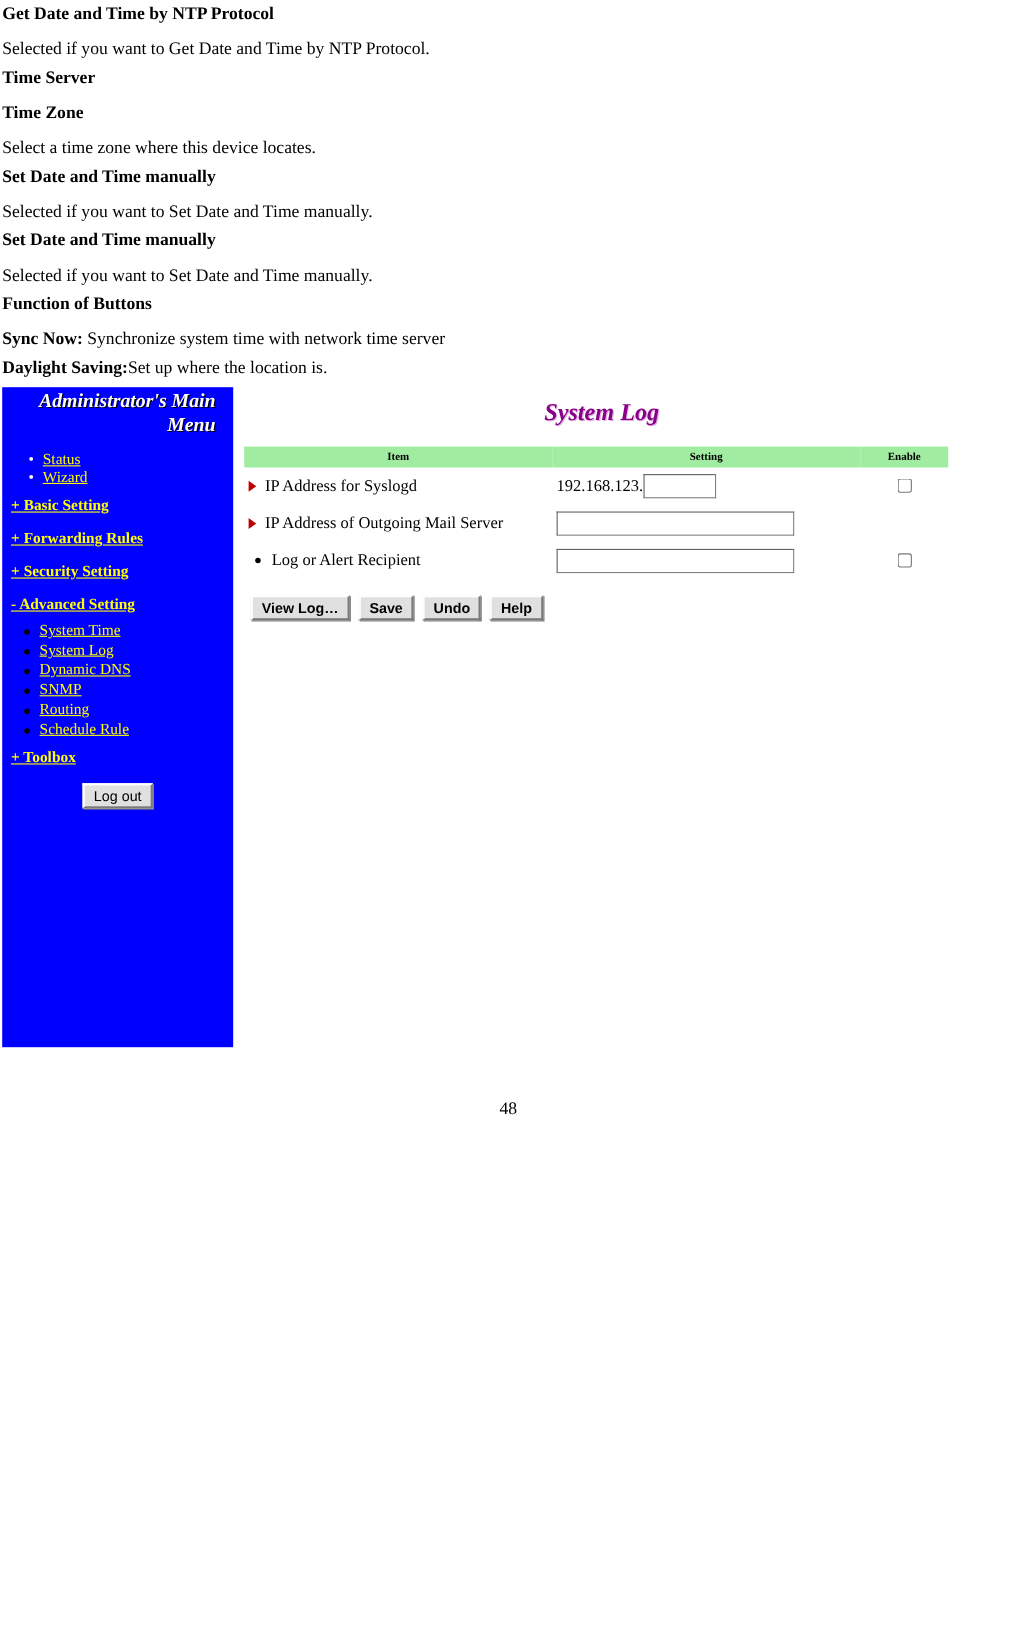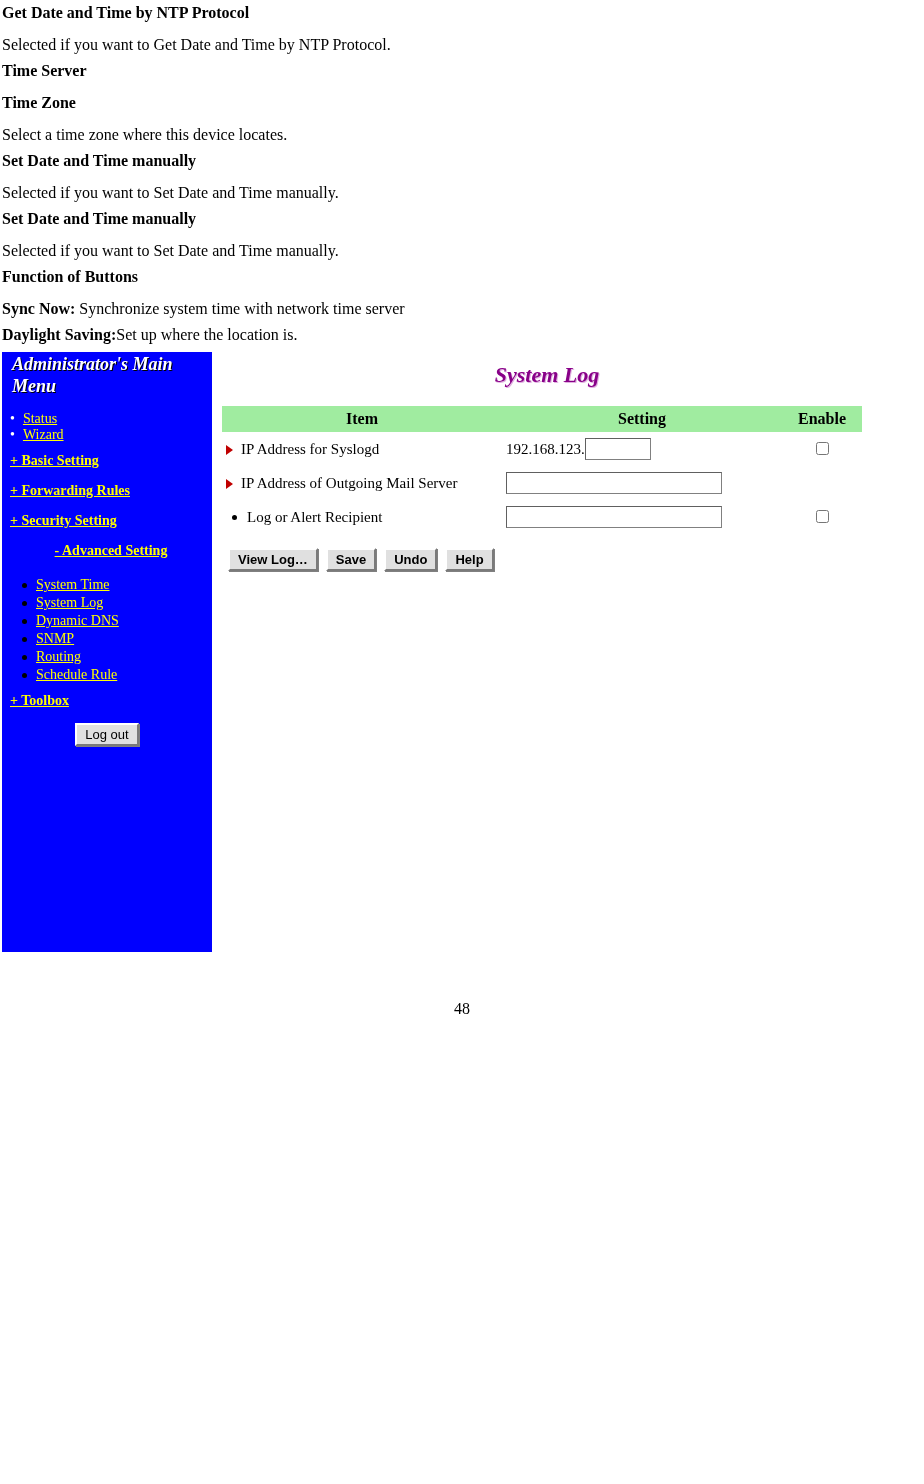--- a/index.html
+++ b/index.html
@@ -42,30 +42,30 @@
     color: #fff;
     padding: 2px 0 10px 0;
     font-family: "Times New Roman", Times, serif;
     font-size: 14px;
     position: relative;
   }
   .sidebar-title {
     color: #fff;
     font-weight: bold;
     font-style: italic;
-    text-align: left;
+    text-align: right;
     font-size: 18px;
     padding: 0 16px 8px 10px;
     text-shadow: 1px 1px 0 #000;
     line-height: 1.2;
   }
   .sidebar-list {
     list-style: none;
     padding: 0 0 0 8px;
-    margin: 6px 0 10px 0;
+    margin: 6px 0 10px 16px;
   }
   .sidebar-list li::before {
     content: "•";
     color: #fff;
     margin-right: 8px;
   }
   .sidebar-group-link, .sidebar-link, .sidebar-sublink {
     color: #ffff00;
     text-decoration: underline;
     cursor: pointer;
@@ -126,21 +126,21 @@
   }
 
   .tbl {
     width: 640px;
     border-collapse: collapse;
   }
   .tbl thead th {
     background: #a0eca0;
     font-weight: bold;
     font-family: "Times New Roman", Times, serif;
-    font-size: 16px;
+    font-size: 10px;
     padding: 4px 0;
     text-align: center;
   }
   .col-item { width: 280px; text-align: left; padding-left: 8px;}
   .col-setting { width: 280px; }
   .col-enable { width: 80px; }
   .tbl td {
     padding: 6px 4px;
     font-family: "Times New Roman", Times, serif;
     font-size: 15px;
@@ -222,21 +222,21 @@
         <span>Administrator's Main</span><br>
         <span>Menu</span>
       </div>
       <ul class="sidebar-list">
         <li><a class="sidebar-link">Status</a></li>
         <li><a class="sidebar-link">Wizard</a></li>
       </ul>
       <a class="sidebar-group sidebar-group-link">+ Basic Setting</a>
       <a class="sidebar-group sidebar-group-link">+ Forwarding Rules</a>
       <a class="sidebar-group sidebar-group-link">+ Security Setting</a>
-      <a class="sidebar-group sidebar-group-link" style="margin-bottom:18px;text-align:center;">- Advanced Setting</a>
+      <a class="sidebar-group sidebar-group-link" style="margin-bottom:7px;">- Advanced Setting</a>
       <ul class="sidebar-sublist">
         <li><a class="sidebar-sublink">System Time</a></li>
         <li><a class="sidebar-sublink">System Log</a></li>
         <li><a class="sidebar-sublink">Dynamic DNS</a></li>
         <li><a class="sidebar-sublink">SNMP</a></li>
         <li><a class="sidebar-sublink">Routing</a></li>
         <li><a class="sidebar-sublink">Schedule Rule</a></li>
       </ul>
       <a class="sidebar-group sidebar-group-link">+ Toolbox</a>
       <div class="logout-row">

